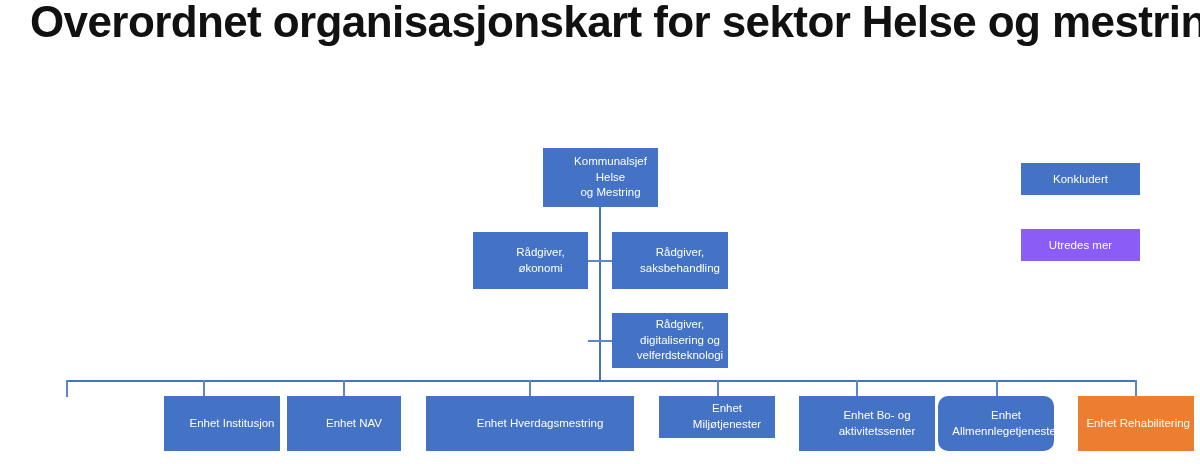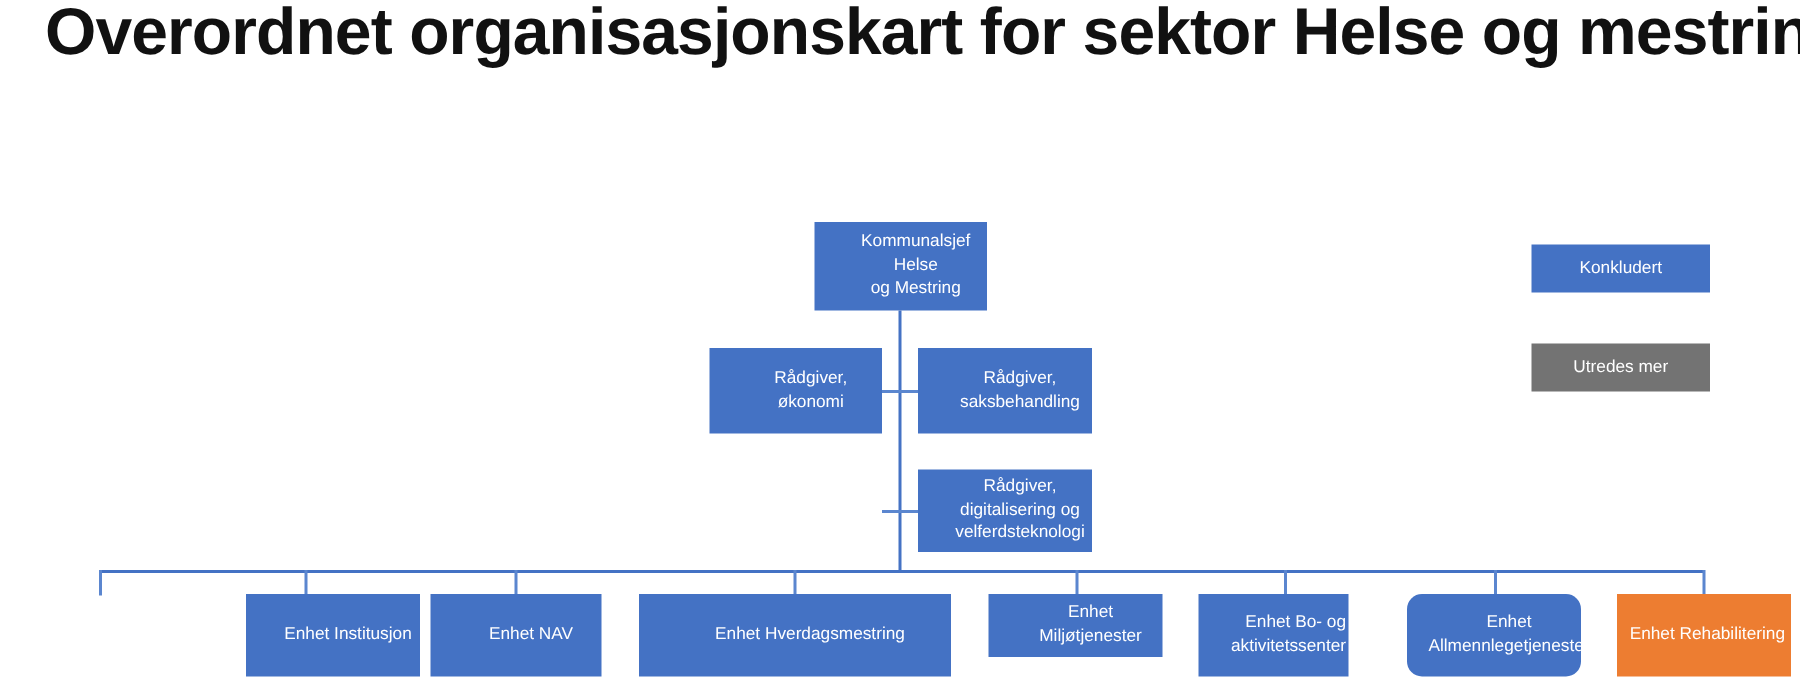--- a/index.html
+++ b/index.html
@@ -150,21 +150,21 @@
       <span>Enhet Hverdagsmestring</span>
     </div>
   </div>
 
   <div class="node blue" style="left:659px; top:396px; width:116px; height:42px;">
     <div>
       <span>Enhet Miljøtjenester</span>
     </div>
   </div>
 
-  <div class="node blue" style="left:799px; top:396px; width:100px; height:55px;text-align:right;">
+  <div class="node blue" style="left:799px; top:396px; width:136px; height:55px;">
     <div>
       <span>Enhet Bo- og</span>
       <span>aktivitetssenter</span>
     </div>
   </div>
 
   <div class="node blue" style="left:938px; top:396px; width:116px; height:55px;border-radius:10px;">
     <div>
       <span>Enhet</span>
       <span>Allmennlegetjenester</span>
@@ -174,17 +174,17 @@
   <div class="node orange" style="left:1078px; top:396px; width:116px; height:55px;justify-content:flex-end;">
     <div>
       <span>Enhet Rehabilitering</span>
     </div>
   </div>
 
   <div class="legend-box" style="left:1021px; top:163px; width:119px; height:32px; background:#4472C4;">
     <span>Konkludert</span>
   </div>
 
-  <div class="legend-box" style="left:1021px; top:229px; width:119px; height:32px; background:#737373;">
+  <div class="legend-box" style="left:1021px; top:229px; width:119px; height:32px; background:#8b5cf6;">
     <span>Utredes mer</span>
   </div>
 
 </div>
 
 </body></html>

